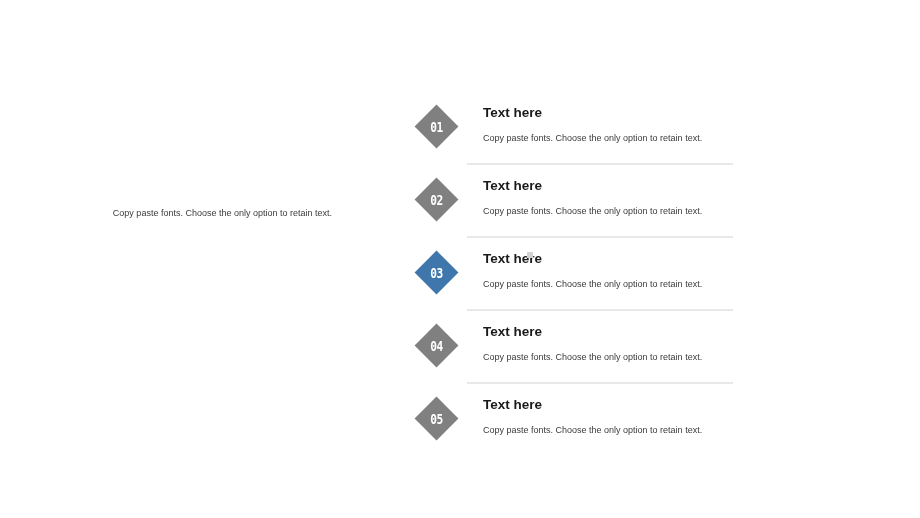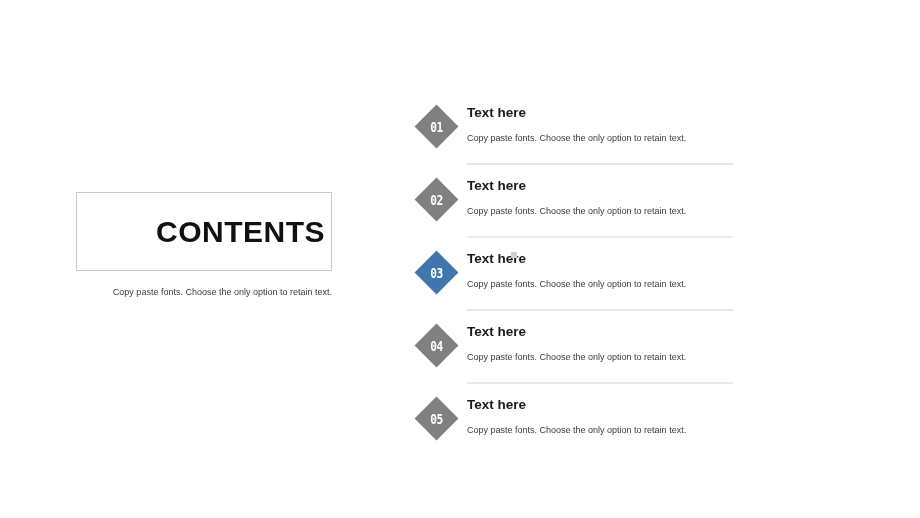--- a/index.html
+++ b/index.html
@@ -95,21 +95,21 @@
     color: #ffffff;
     font-size: 14px;
     font-weight: bold;
     letter-spacing: -0.5px;
     font-family: "DejaVu Sans Mono", monospace;
     transform: scaleX(0.8);
   }
 
   .item-body {
     position: absolute;
-    left: 52px;
+    left: 68px;
     top: 0;
     width: 278px;
   }
 
   .item-title {
     font-size: 13.5px;
     font-weight: bold;
     color: #1a1a1a;
     line-height: 1;
     padding-top: 1px;
@@ -140,23 +140,20 @@
     height: 6px;
     background: #d2d2d2;
   }
 </style>
 </head>
 <body>
 
 <div id="slide">
 
   <div id="left-panel">
-    <div id="contents-box">
-      <div id="contents-title">CONTENTS</div>
-    </div>
     <div id="contents-sub">Copy paste fonts. Choose the only option to retain text.</div>
   </div>
 
   <div id="list">
       <div class="list-item">
         <div class="diamond" style="background: rgb(128, 128, 128);"></div>
         <div class="diamond-label">01</div>
         <div class="item-body">
           <div class="item-title">Text here</div>
           <div class="item-desc">Copy paste fonts. Choose the only option to retain text.</div>

